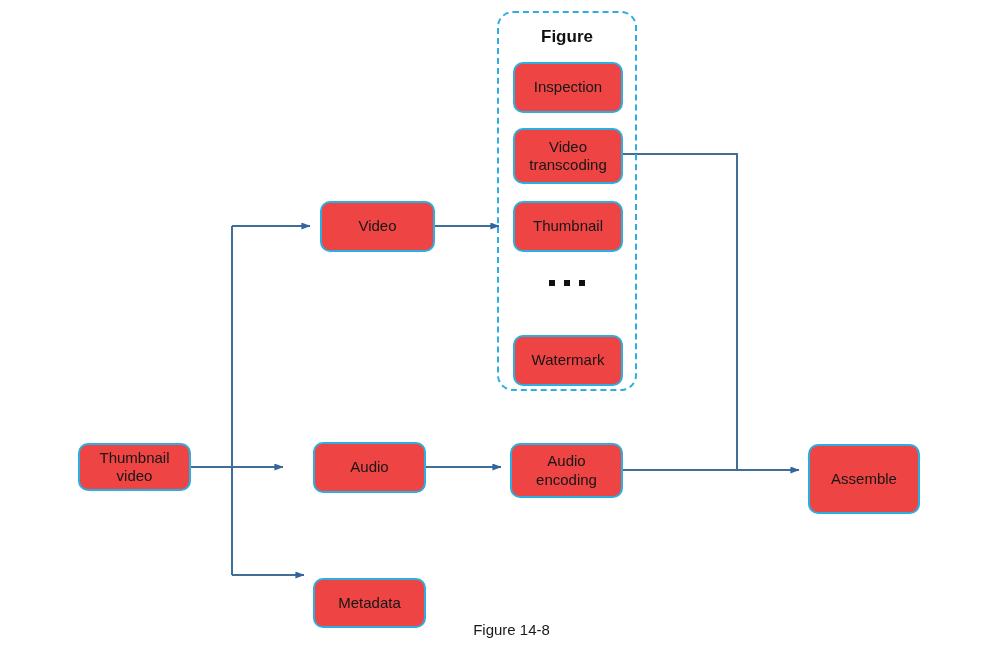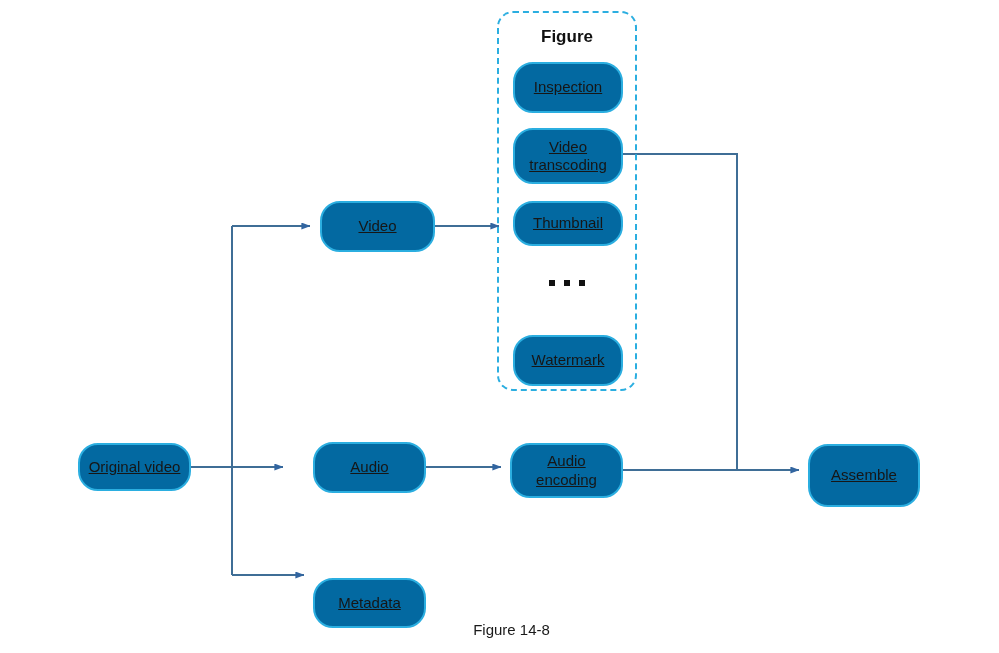--- a/index.html
+++ b/index.html
@@ -24,32 +24,31 @@
     left: 0;
     top: 0;
     width: 999px;
     height: 653px;
     pointer-events: none;
   }
   .node {
     position: absolute;
     box-sizing: border-box;
     border: 2.5px solid #2BAEE0;
-    border-radius: 20px;
-    background: #0369a1;
+    border-radius: 10px;
+    background: #ef4444;
     display: flex;
     align-items: center;
     justify-content: center;
     text-align: center;
     font-size: 15px;
     line-height: 1.22;
     color: #161616;
     white-space: pre-line;
     z-index: 3;
-    text-decoration: underline;
   }
   .group-box {
     position: absolute;
     box-sizing: border-box;
     border: 2.5px dashed #2BAEE0;
     border-radius: 16px;
     background: transparent;
     z-index: 1;
   }
   .group-title {
@@ -112,43 +111,43 @@
       <path d="M426,467 L501,467" marker-end="url(#arrowhead)"></path>
 
       <path d="M623,470 L799,470" marker-end="url(#arrowhead)"></path>
     </g>
   </svg>
 
   <div class="group-box" style="left:497px; top:11px; width:140px; height:380px;"></div>
 
   <div class="group-title" style="left:497px; top:27px; width:140px;">Figure</div>
 
-  <div class="node" style="left:78px; top:443px; width:113px; height:48px;">Original video</div>
+  <div class="node" style="left:78px; top:443px; width:113px; height:48px;">Thumbnail video</div>
 
   <div class="node" style="left:320px; top:201px; width:115px; height:51px;">Video</div>
 
   <div class="node" style="left:313px; top:442px; width:113px; height:51px;">Audio</div>
 
   <div class="node" style="left:313px; top:549px; width:113px; height:50px;margin-top:29px;">Metadata</div>
 
   <div class="node" style="left:513px; top:62px; width:110px; height:51px;">Inspection</div>
 
   <div class="node" style="left:513px; top:128px; width:110px; height:56px;">Video
 transcoding</div>
 
-  <div class="node" style="left:513px; top:201px; width:110px; height:45px;">Thumbnail</div>
+  <div class="node" style="left:513px; top:201px; width:110px; height:51px;">Thumbnail</div>
 
   <div class="ellipsis" style="left:549px; top:280px;">
     <i></i>
     <i></i>
     <i></i>
   </div>
 
   <div class="node" style="left:513px; top:335px; width:110px; height:51px;">Watermark</div>
 
   <div class="node" style="left:510px; top:443px; width:113px; height:55px;">Audio
 encoding</div>
 
-  <div class="node" style="left:808px; top:444px; width:112px; height:63px;">Assemble</div>
+  <div class="node" style="left:808px; top:444px; width:112px; height:70px;">Assemble</div>
 
   <div class="caption" style="top:621px;">Figure 14-8</div>
 
 </div>
 
 </body></html>

